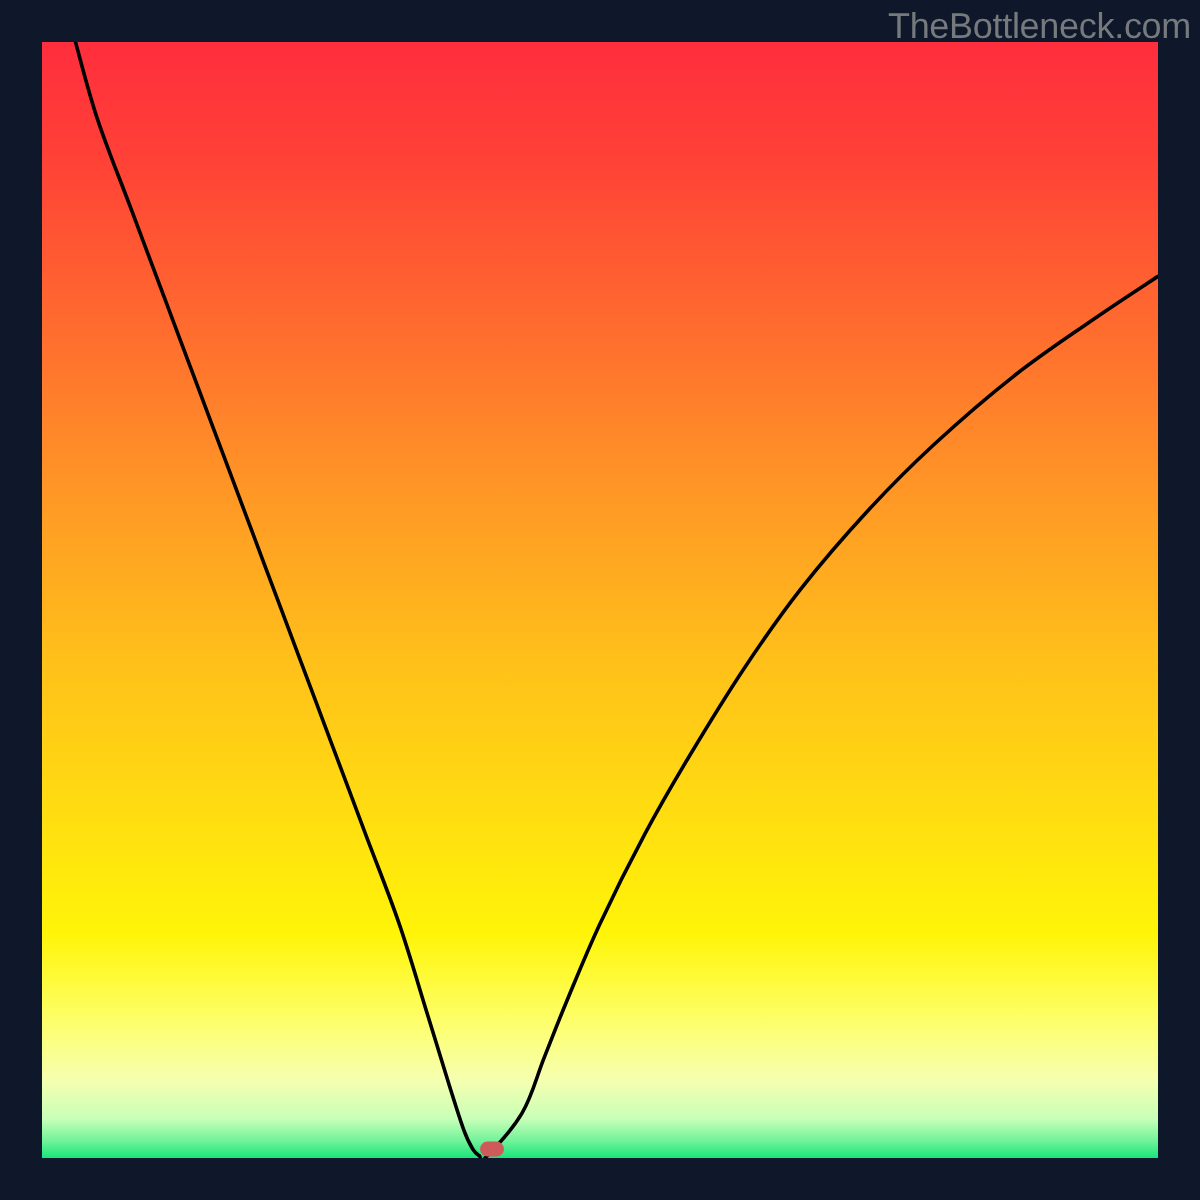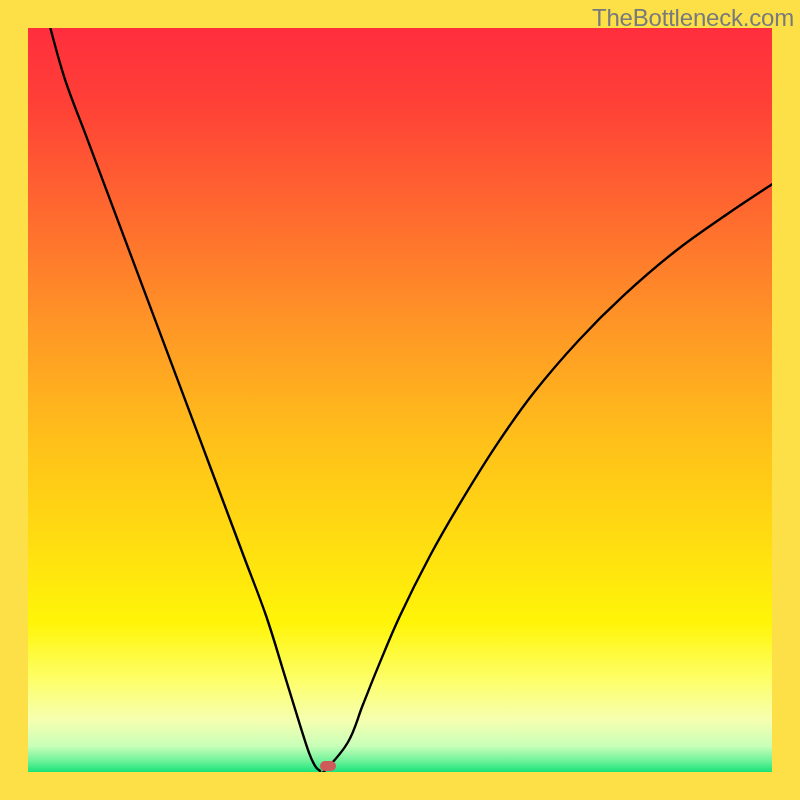--- a/index.html
+++ b/index.html
@@ -9,21 +9,21 @@
     height: 800px;
     overflow: hidden;
     background: #000;
     font-family: Arial, Helvetica, sans-serif;
   }
   .frame {
     position: absolute;
     top: 0; left: 0;
     width: 800px;
     height: 800px;
-    background: #fde047;
+    background: #0f172a;
   }
   .plot-area {
     position: absolute;
     left: 28px;
     top: 28px;
     width: 744px;
     height: 744px;
     overflow: hidden;
   }
   .watermark {

